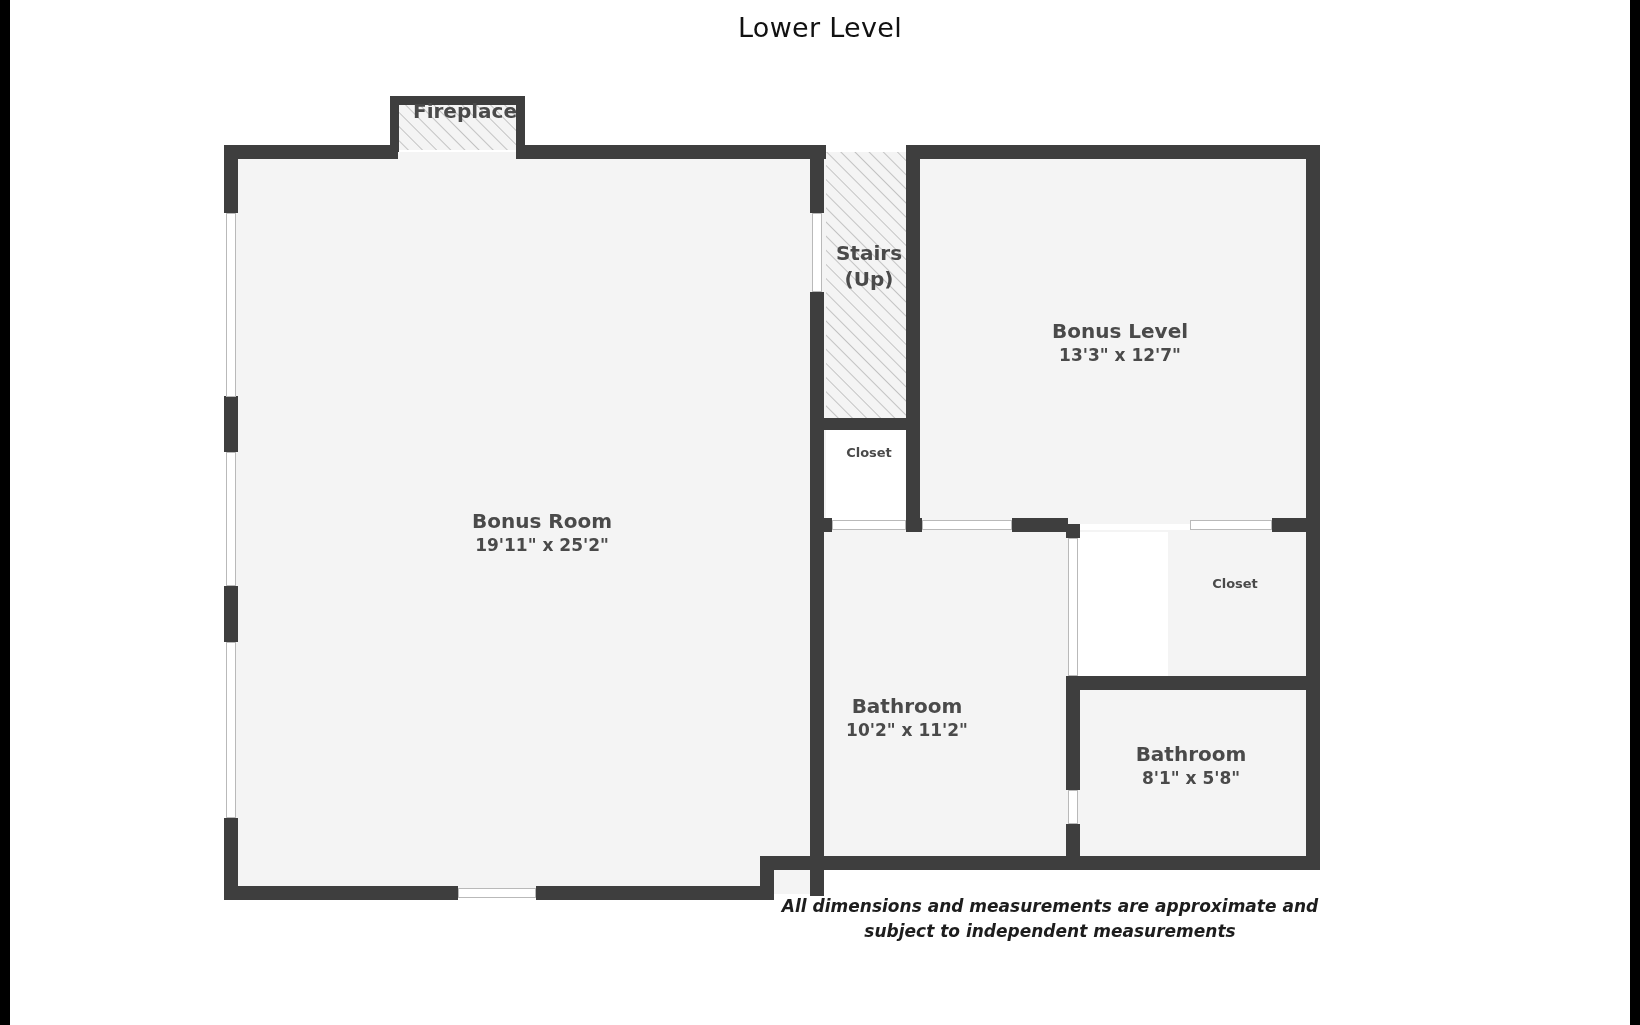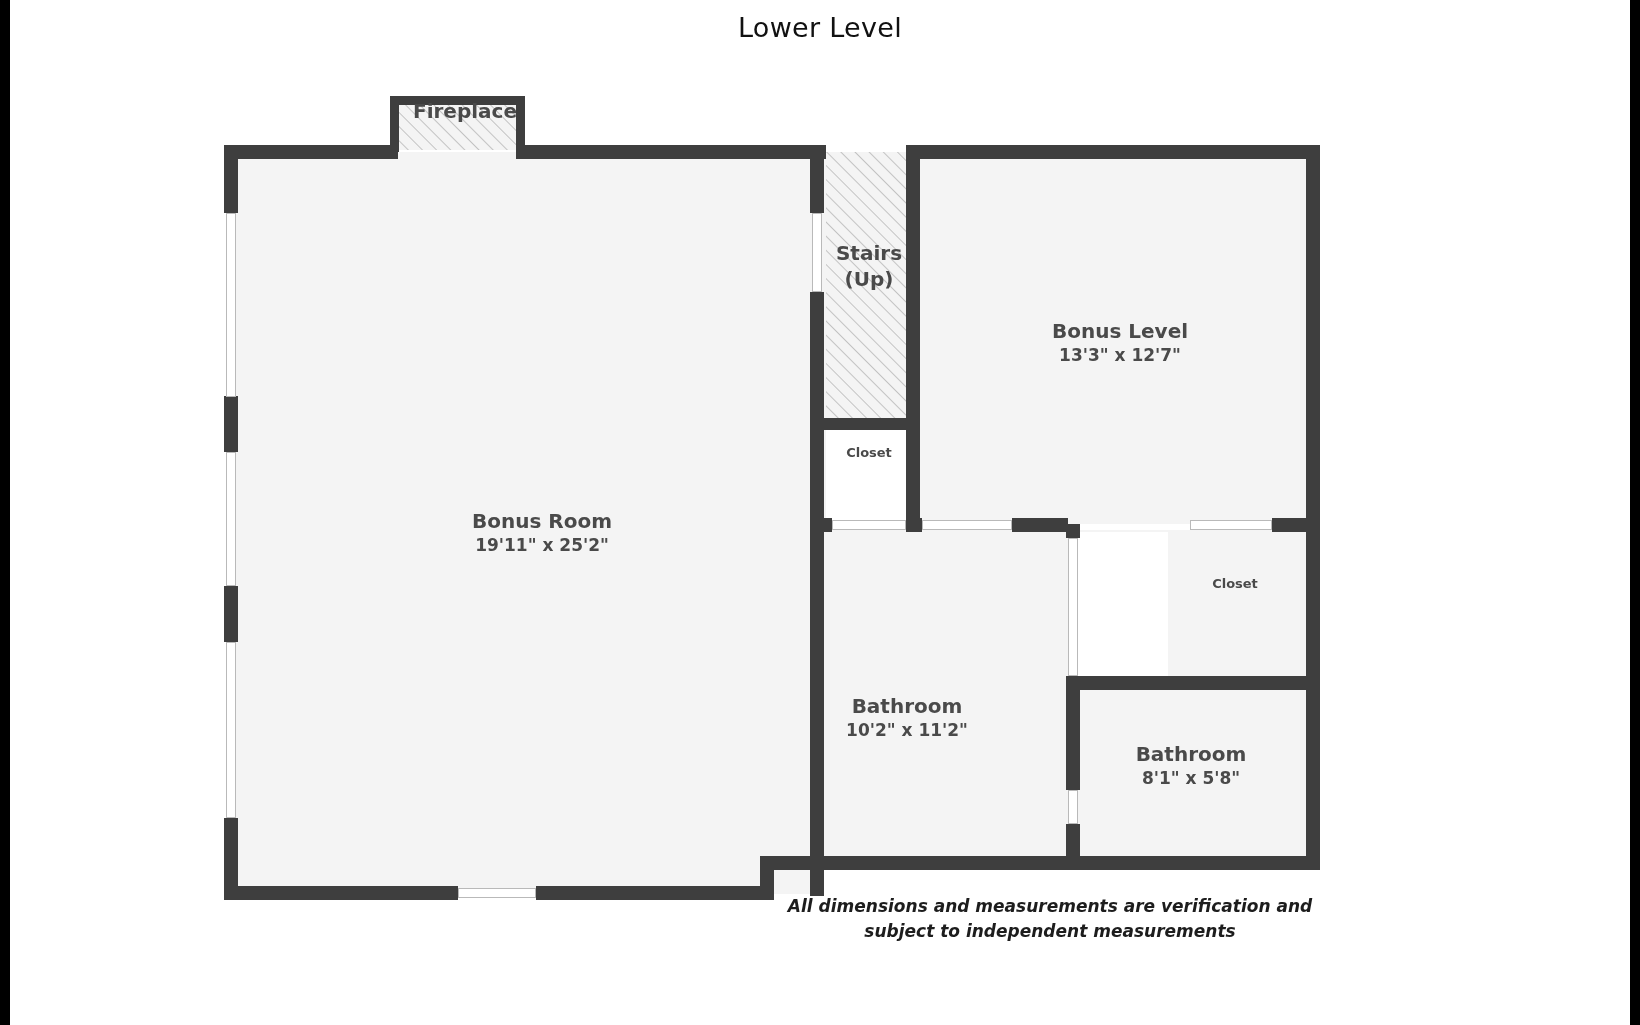--- a/index.html
+++ b/index.html
@@ -193,17 +193,17 @@
   <div class="lbl small" style="left:1160px;top:575px;width:150px;">
     <div class="name">Closet</div>
   </div>
 
   <div class="lbl" style="left:1070px;top:741px;width:242px;">
     <div class="name">Bathroom</div>
     <div class="dim">8'1" x 5'8"</div>
   </div>
 
   <div class="disclaimer" style="left:760px;top:894px;width:580px;">
-    <div>All dimensions and measurements are verification and</div>
+    <div>All dimensions and measurements are approximate and</div>
     <div>subject to independent measurements</div>
   </div>
 
 </div>
 
 </body></html>

